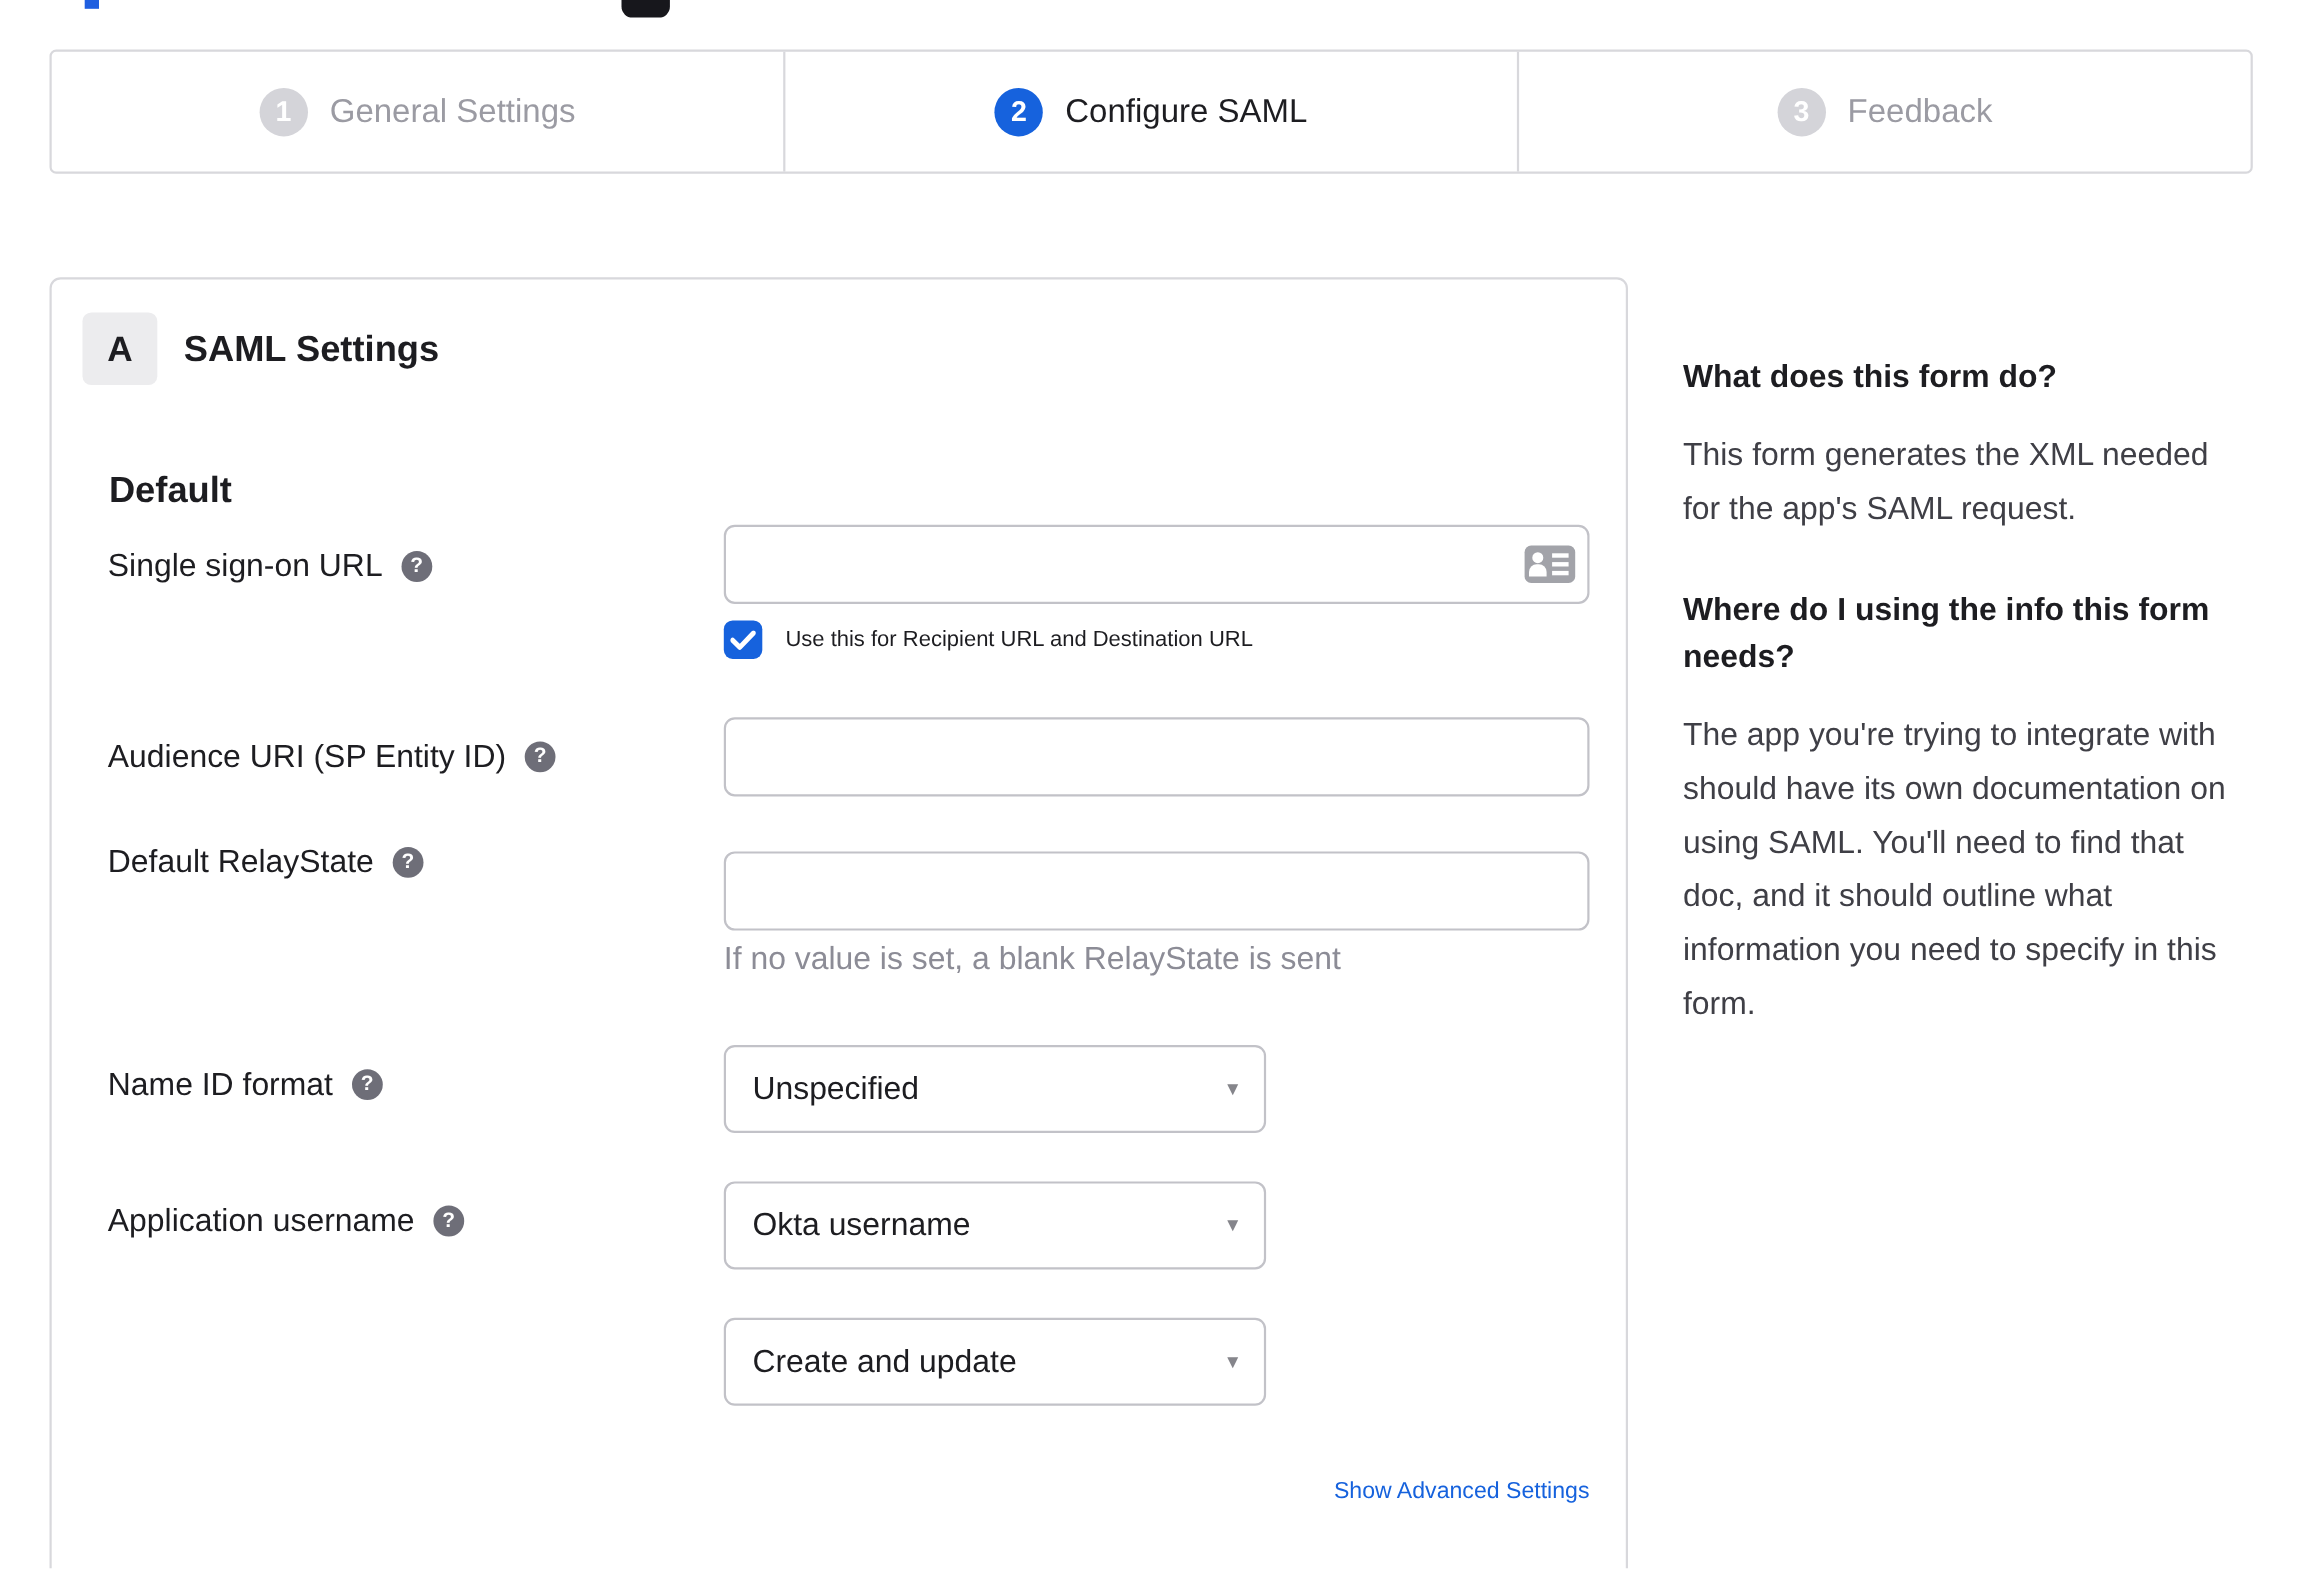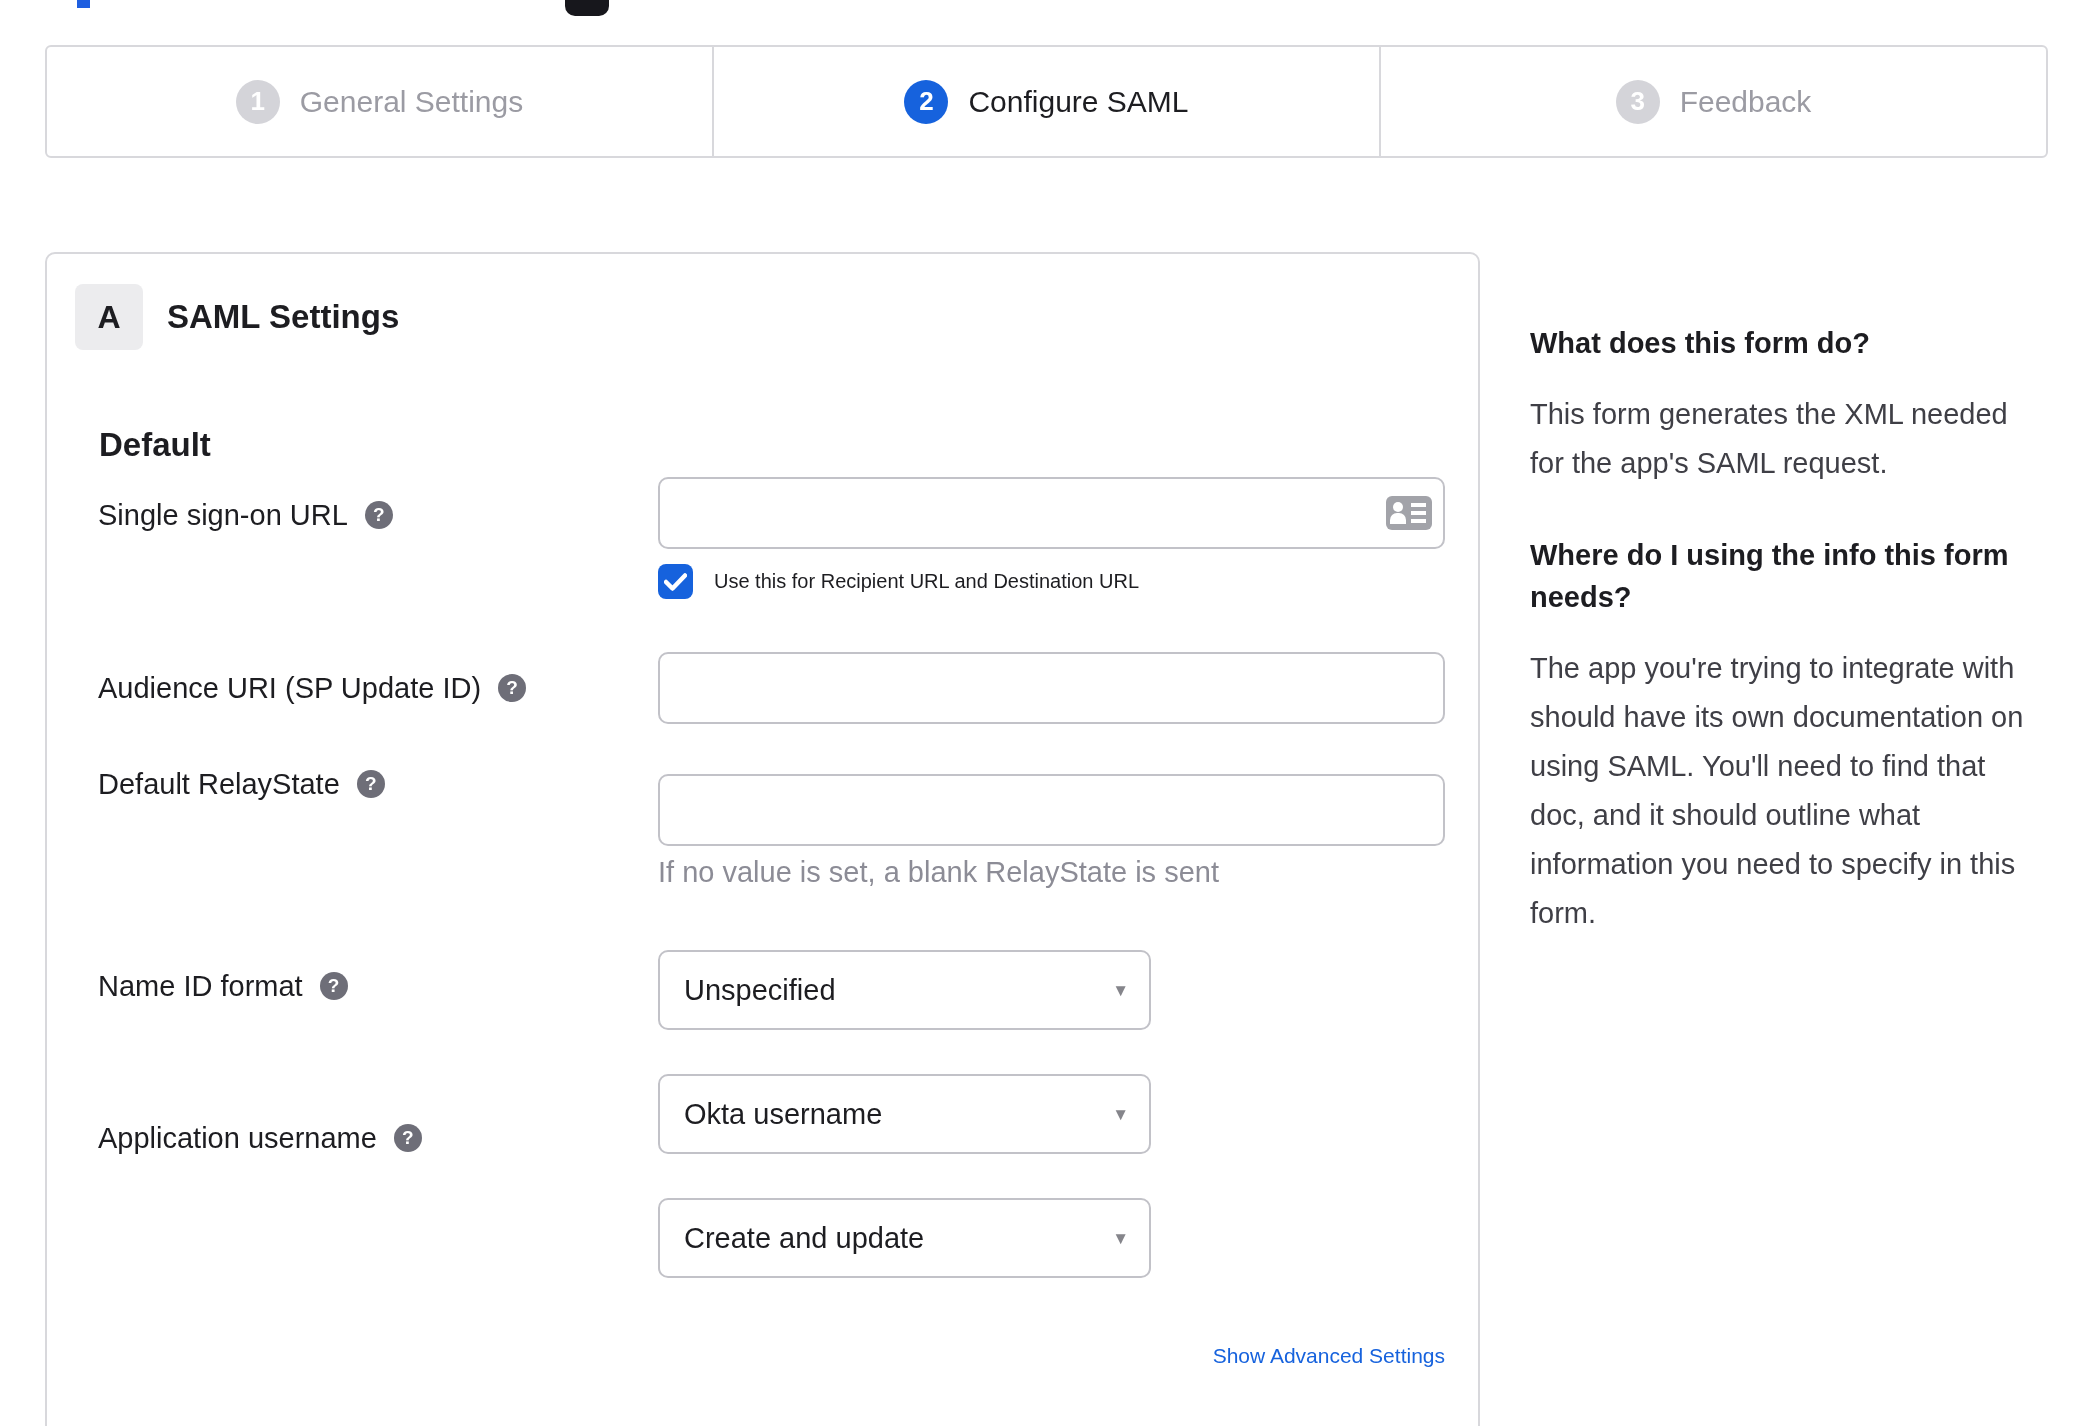--- a/index.html
+++ b/index.html
@@ -131,42 +131,42 @@
     </div>
 
     <div class="checkbox" style="top:310px;">
       <svg width="23" height="18" viewBox="0 0 23 18">
         <polyline points="2,9 8.5,15.5 21,2.5" fill="none" stroke="#ffffff" stroke-width="4.5" stroke-linecap="round" stroke-linejoin="round"></polyline>
       </svg>
     </div>
     <div class="checkbox-label" style="top:310px;">Use this for Recipient URL and Destination URL</div>
 
     <div class="field-label" style="top:412px;">
-      <span>Audience URI (SP Update ID)</span>
+      <span>Audience URI (SP Entity ID)</span>
       <span class="help-icon">?</span>
     </div>
     <input class="text-input" style="top: 398px;" type="text" value="">
 
     <div class="field-label" style="top:508px;">
       <span>Default RelayState</span>
       <span class="help-icon">?</span>
     </div>
     <input class="text-input" style="top: 520px;" type="text" value="">
     <div class="hint" style="top:602px;">If no value is set, a blank RelayState is sent</div>
 
     <div class="field-label" style="top:710px;">
       <span>Name ID format</span>
       <span class="help-icon">?</span>
     </div>
     <div class="select" style="top:696px;">
       <span>Unspecified</span>
       <span class="caret">▼</span>
     </div>
 
-    <div class="field-label" style="top:834px;margin-top:28px;">
+    <div class="field-label" style="top:834px;">
       <span>Application username</span>
       <span class="help-icon">?</span>
     </div>
     <div class="select" style="top:820px;">
       <span>Okta username</span>
       <span class="caret">▼</span>
     </div>
 
     <div class="select" style="top:944px;">
       <span>Create and update</span>

